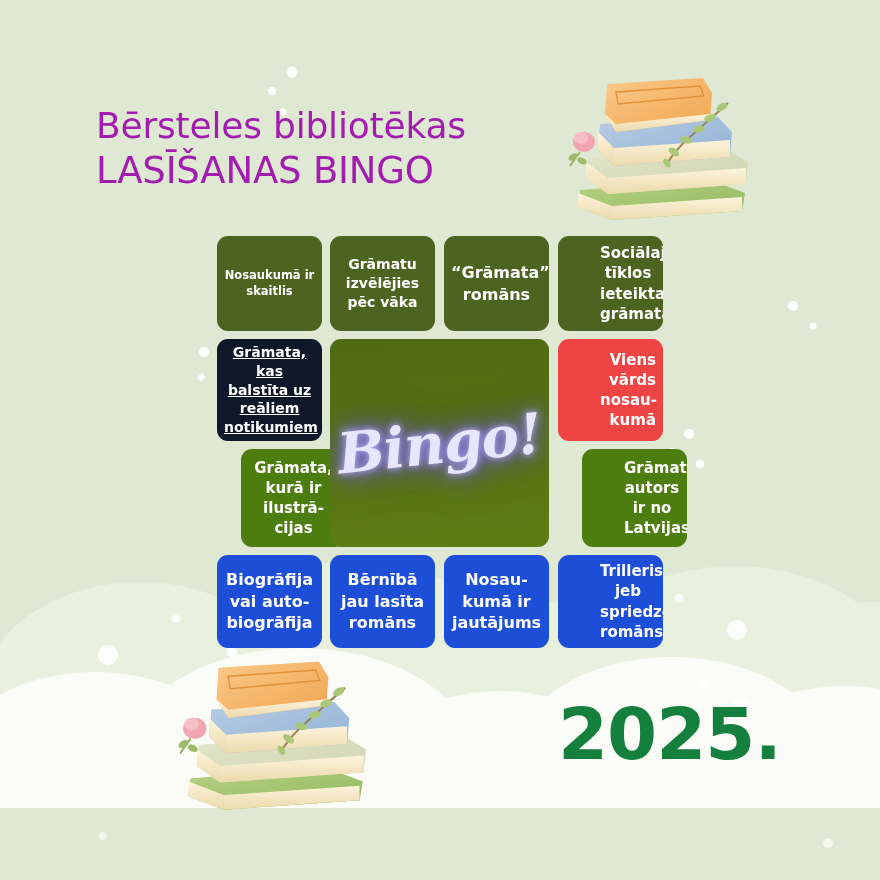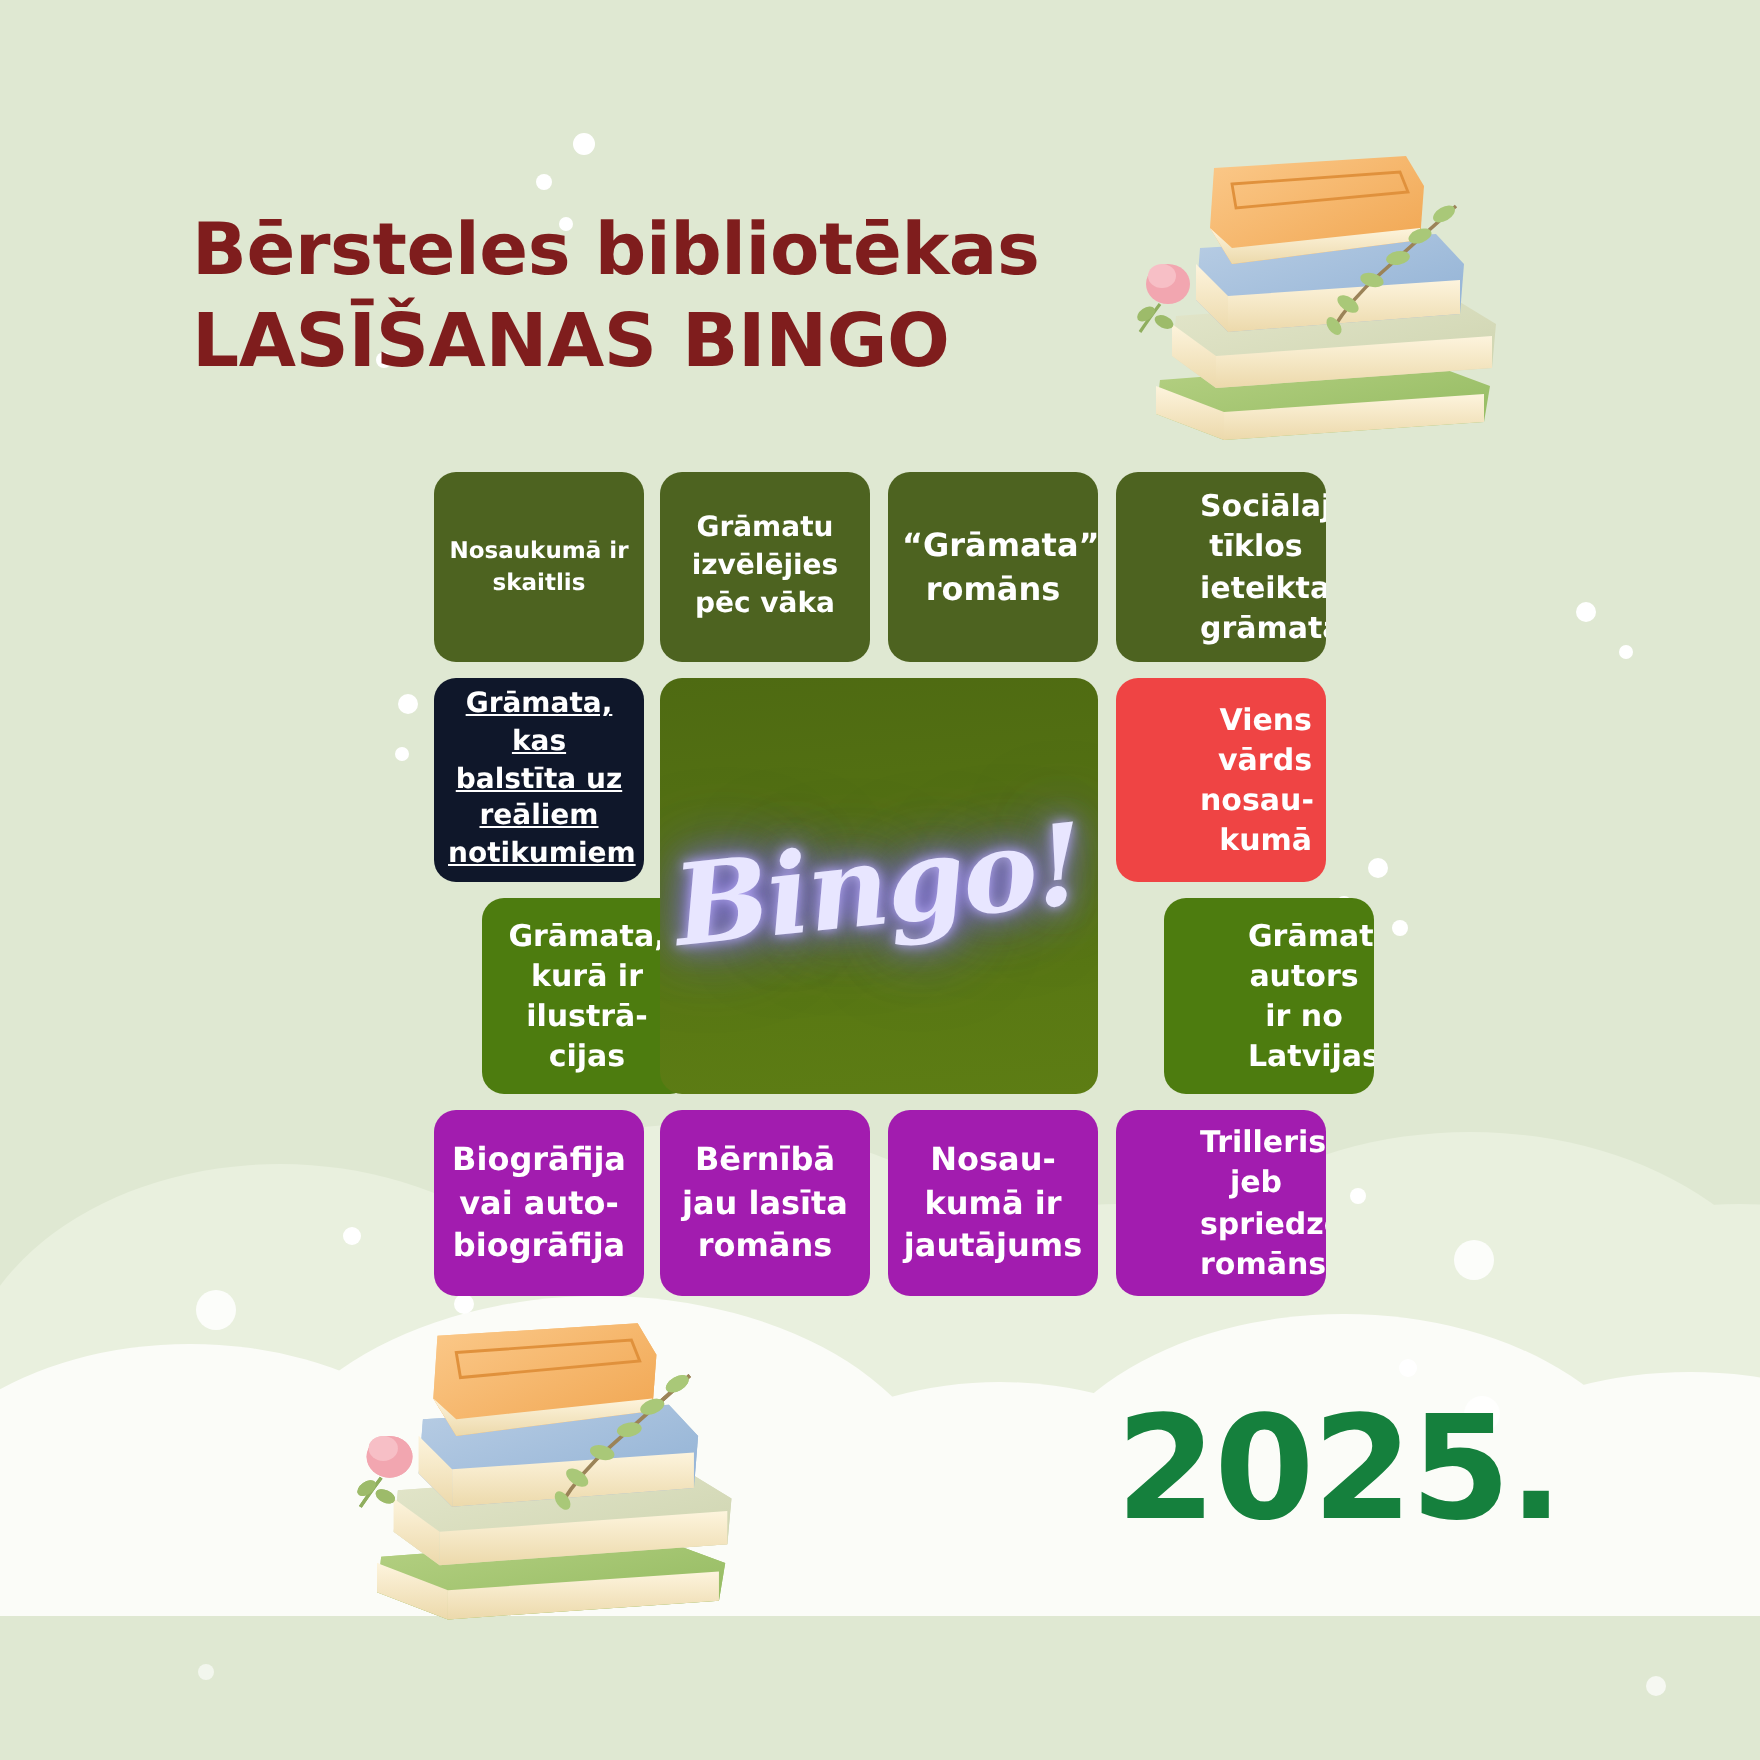--- a/index.html
+++ b/index.html
@@ -15,22 +15,22 @@
   #bg { position:absolute; inset:0; z-index:0; }
 
   
   #header {
     position:absolute;
     left:96px; top:104px;
     width:470px;
     z-index:6;
   }
   .title-line {
-    color:#7f1d1d;
-    font-weight:bold;
+    color:#a21caf;
+    font-weight:normal;
     font-size:36px;
     line-height:1.22;
     letter-spacing:-0.2px;
     white-space:nowrap;
   }
   .title-line.l2 { font-size:37px; }
 
   
   .books { position:absolute; z-index:5; }
   #books-top { left:560px; top:62px; width:200px; height:165px; }
@@ -66,21 +66,21 @@
   .r0 { top:0px;   height:95px; }
   .r1 { top:103px; height:102px; }
   .r2 { top:213px; height:98px; }
   .r3 { top:319px; height:93px; }
 
   
   .s0 { background:#4d6320; }
   .s1 { background:#0f172a;text-decoration:underline; }
   .s2 { background:#ef4444;text-align:right; }
   .s3 { background:#4d7c0f;margin-left:24px; }
-  .s4 { background:#a21caf;align-items:center; }
+  .s4 { background:#1d4ed8;align-items:center; }
 
   .fs-11 { font-size:11.5px;align-items:center; }
   .fs-14 { font-size:14px; }
   .fs-15 { font-size:15px; }
   .fs-16 { font-size:16px; }
 
   
   #center-tile {
     position:absolute;
     left:113px; top:103px;

